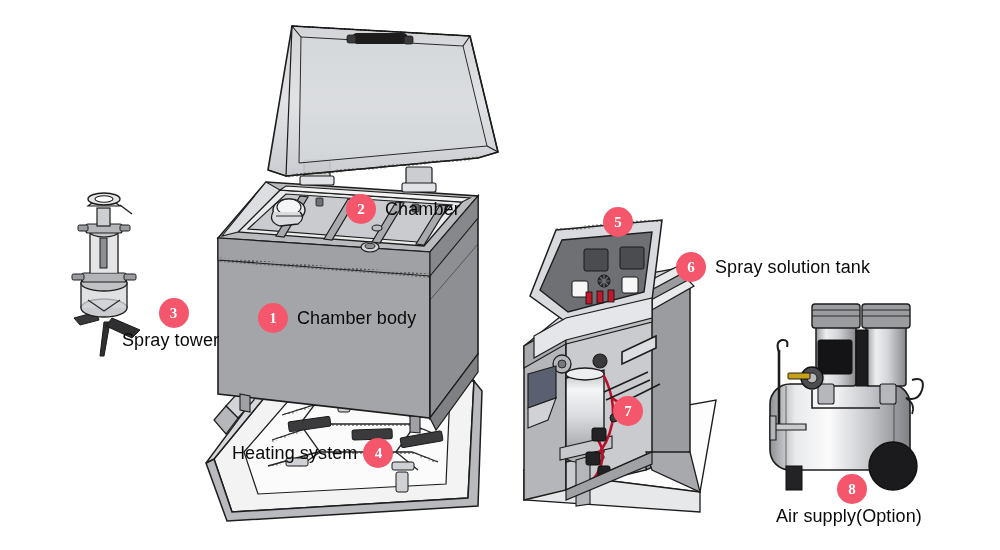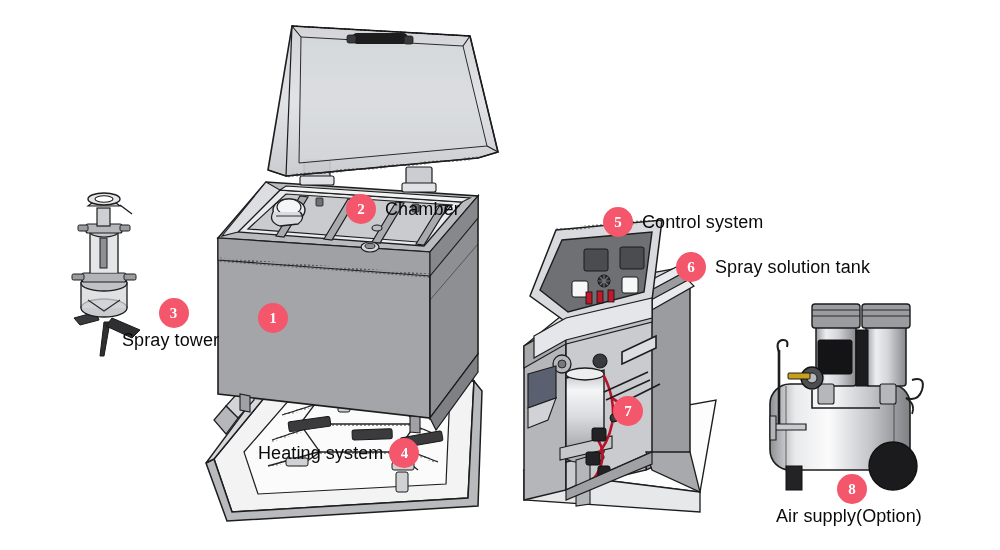--- a/index.html
+++ b/index.html
@@ -52,21 +52,20 @@
     justify-content: center;
     flex: 0 0 auto;
     line-height: 1;
     font-family: "Liberation Serif", serif;
   }
   .ctext {
     font-size: 18px;
     color: #0a0a0a;
     font-family: "Liberation Sans", sans-serif;
     letter-spacing: 0.1px;
-    margin-left: 26px;
   }
   .ctext.right { margin-left: 9px; }
   .ctext.left  { margin-right: 6px; }
   .stack { flex-direction: column; align-items: center; }
   .stack .ctext { margin: 2px 6px 0 0; }
 </style>
 </head>
 <body>
 
 <div id="stage">
@@ -347,40 +346,40 @@
 
       <path d="M912 380 Q926 376 922 390 Q918 402 906 398" fill="none" stroke="#1d1d1d" stroke-width="2"></path>
       <path d="M906 398 Q916 404 912 414" fill="none" stroke="#1d1d1d" stroke-width="1.6"></path>
     </g>
   </svg>
 
   <div class="overlay">
 
     <div class="callout" style="left:258px; top:303px;">
       <span class="badge">1</span>
+      <span class="ctext right">Chamber body</span>
     </div>
 
     <div class="callout" style="left:346px; top:194px;">
       <span class="badge">2</span>
       <span class="ctext right">Chamber</span>
     </div>
 
     <div class="callout stack" style="left:122px; top:298px;">
       <span class="badge">3</span>
       <span class="ctext">Spray tower</span>
     </div>
 
     <div class="callout" style="left:232px; top:438px;">
       <span class="ctext left">Heating system</span>
       <span class="badge">4</span>
     </div>
 
     <div class="callout" style="left:603px; top:207px;">
       <span class="badge">5</span>
-      <span class="ctext right">Control system</span>
     </div>
 
     <div class="callout" style="left:676px; top:252px;">
       <span class="badge">6</span>
       <span class="ctext right">Spray solution tank</span>
     </div>
 
     <div class="callout" style="left:613px; top:396px;">
       <span class="badge">7</span>
     </div>

